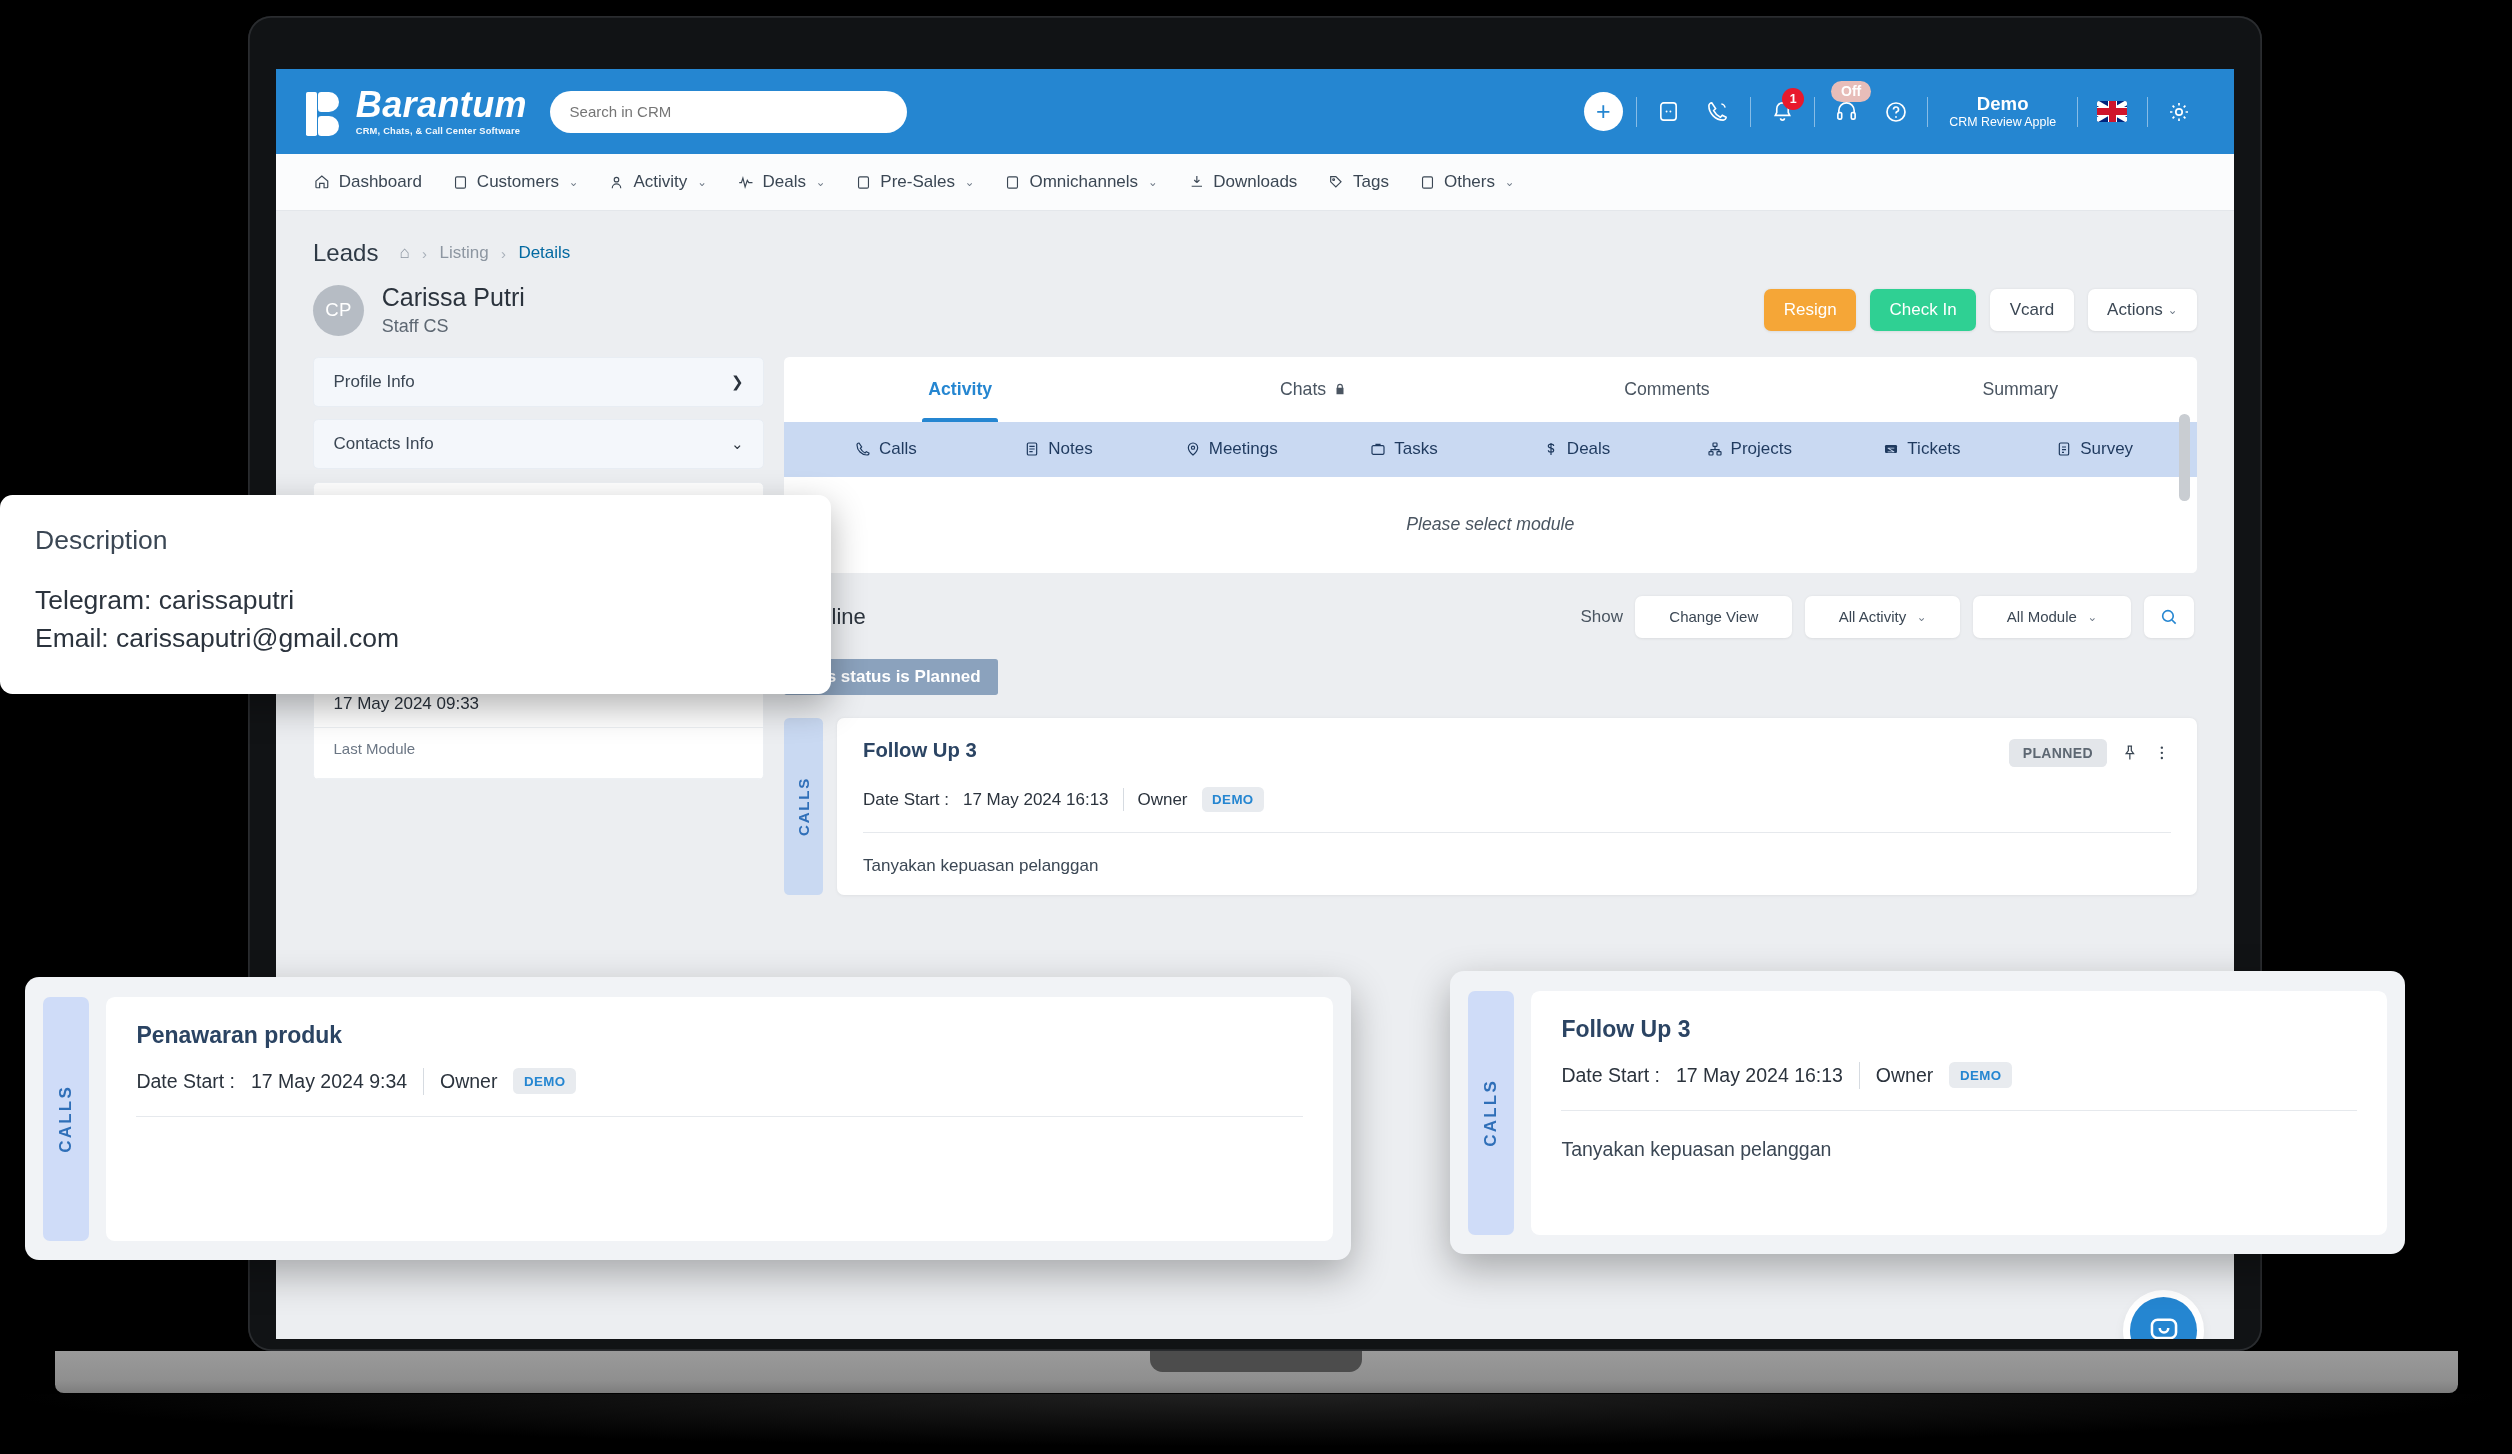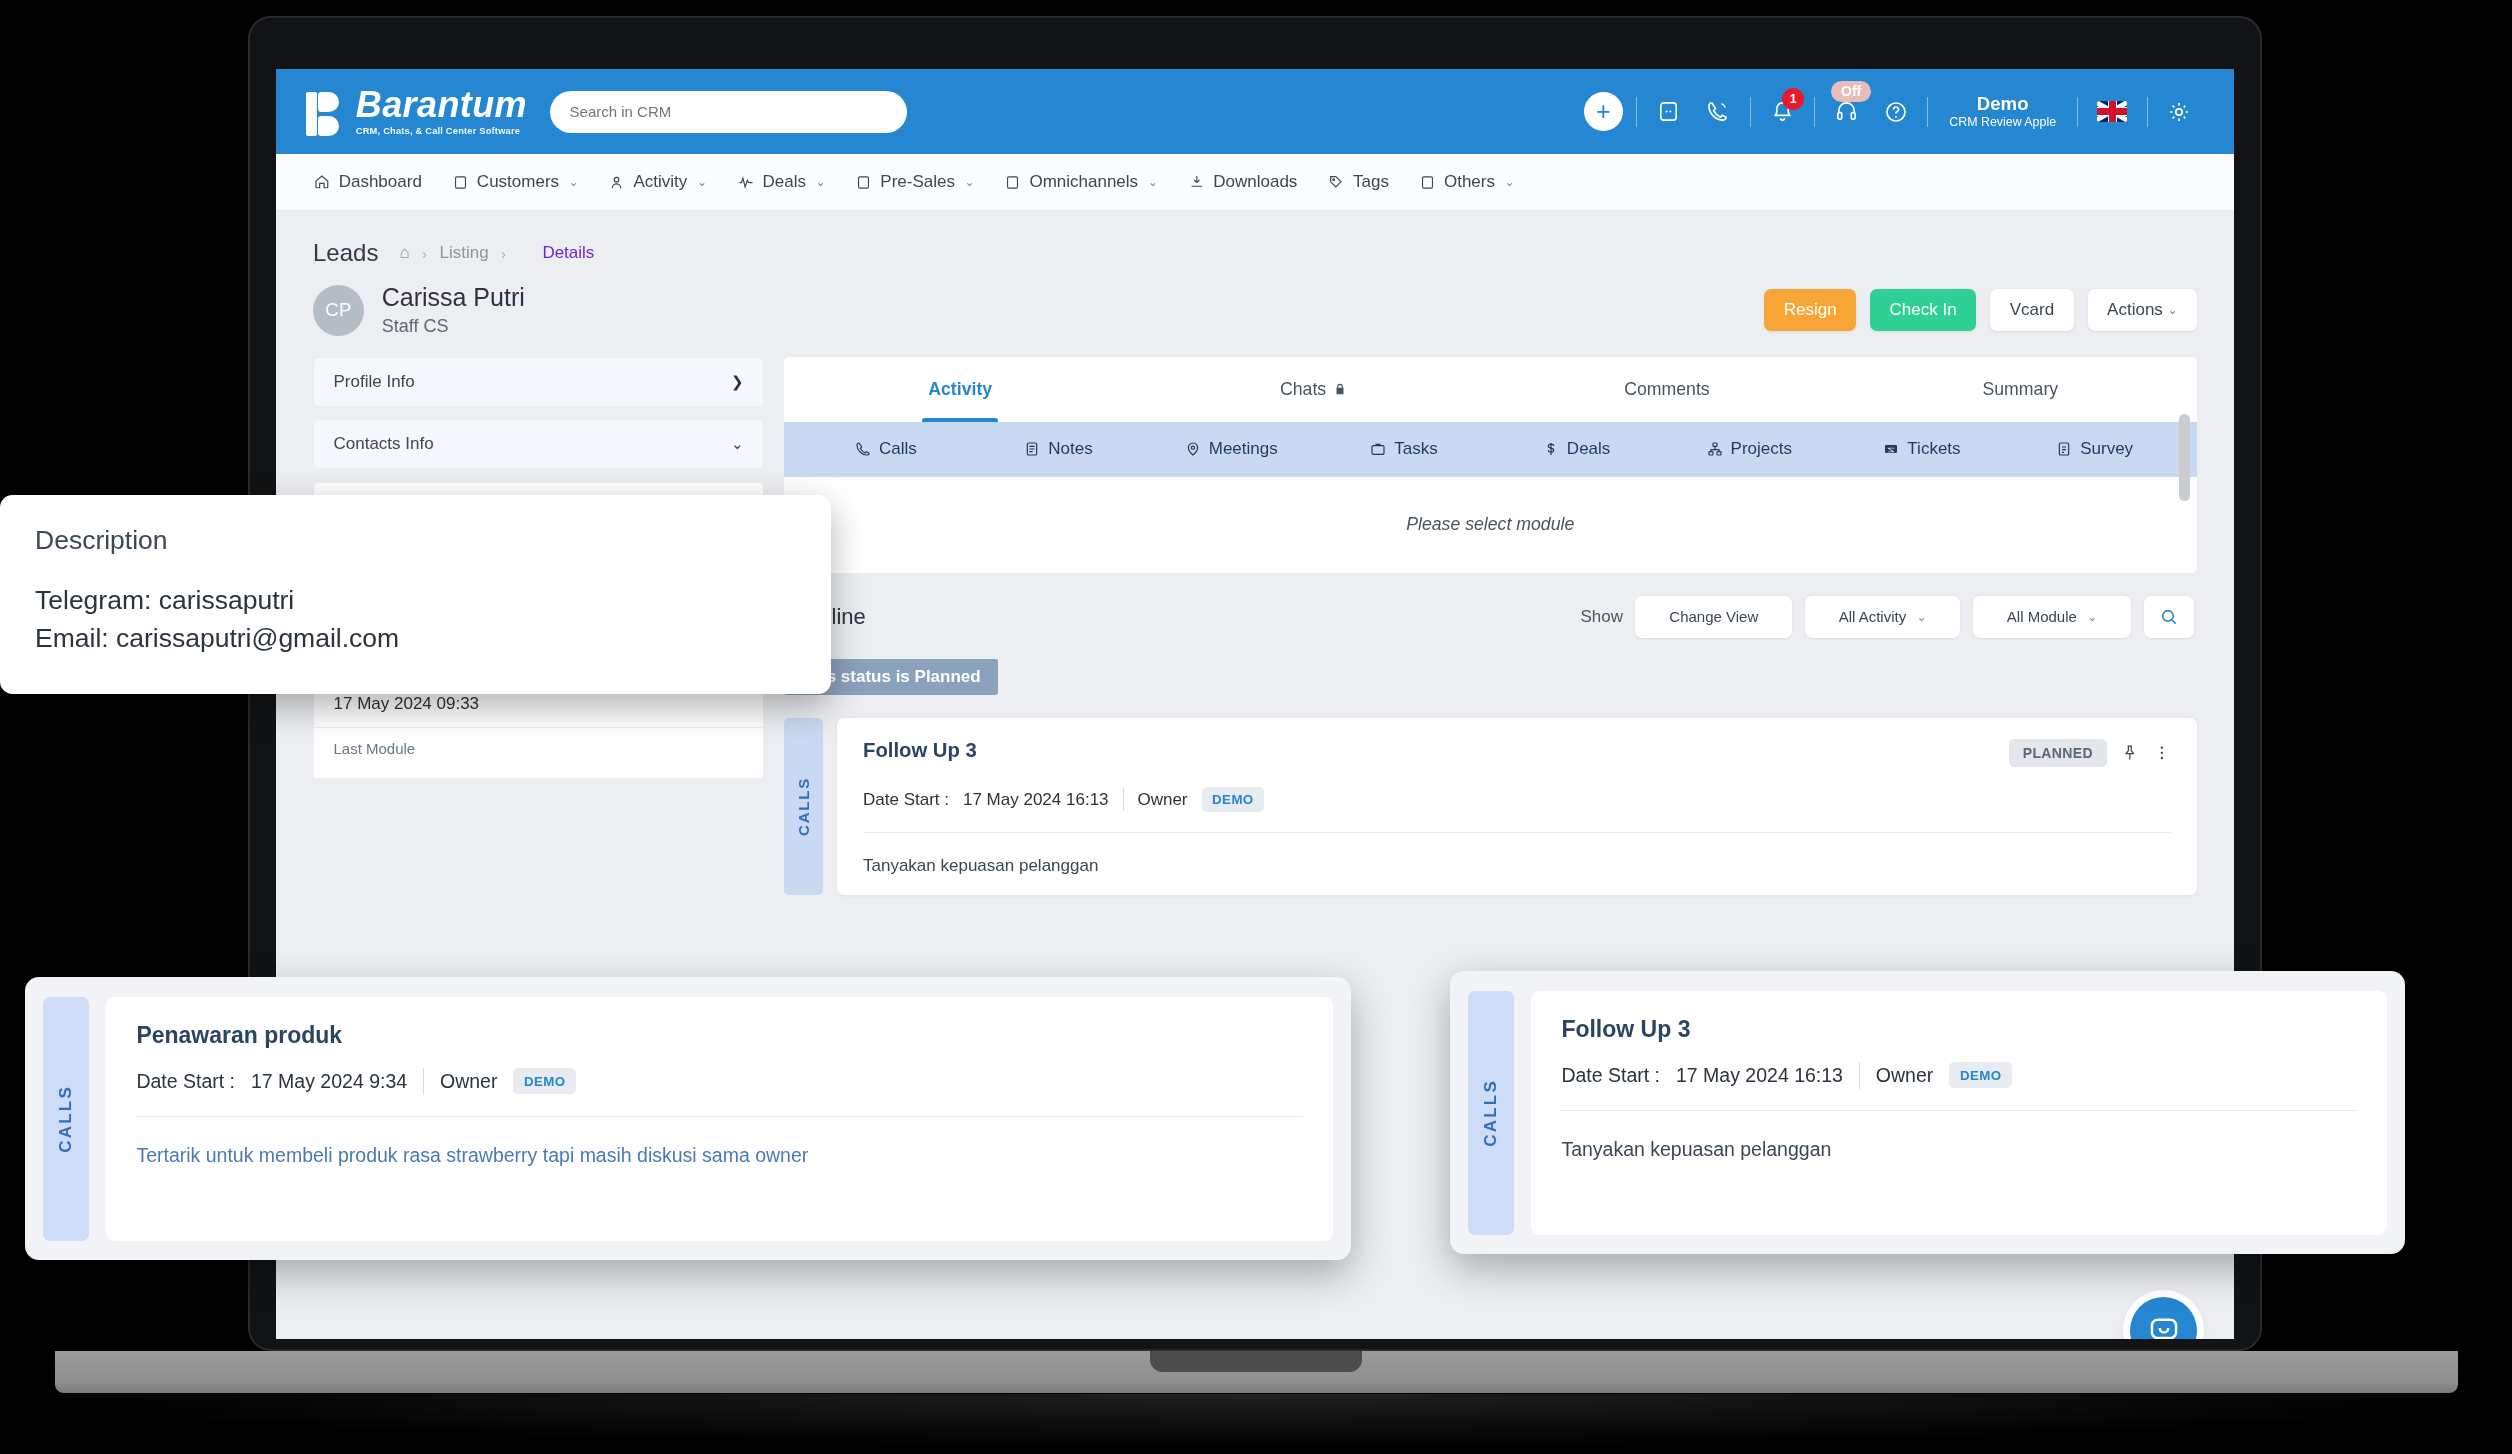--- a/index.html
+++ b/index.html
@@ -148,21 +148,21 @@
   .caret { font-size: 11.5px; color: #6b7684; margin-left: 1.8px; }
 
   
   .page { background: #eceef1; padding: 0 0 0 0; height: calc(1270px - 85px - 57px); position: relative; }
 
   .crumbrow { display: flex; align-items: center; padding: 28px 37px 0 37px; gap: 21px; }
   .crumb-title { font-size: 24px; color: #2f3a46; }
   .crumbs { display:flex; align-items:center; gap: 12.4px; font-size: 17px; }
   .crumbs a { color: #8d96a1; text-decoration: none; cursor: pointer; }
   .crumbs .sep { color: #a8b0ba; font-size: 15px; }
-  .crumbs .cur { color: #6d28d9; margin-left: 24px; }
+  .crumbs .cur { color: #0369a1; }
 
   .profilerow { display: flex; align-items: center; padding: 16px 37px 0 37px; }
   .avatar {
     width: 51px; height: 51px; border-radius: 50%;
     background: #b6bcc4; color: #fff; font-size: 18.6px;
     display:flex; align-items:center; justify-content:center; letter-spacing: 0.4px;
   }
   .profile-meta { margin-left: 17.7px; }
   .profile-name { font-size: 25px; color: #2b333d; }
   .profile-role { font-size: 18px; color: #5d6772; margin-top: 4.4px; }
@@ -728,21 +728,20 @@
     <div class="body">
       <div class="fc-title">Penawaran produk</div>
       <div class="fc-meta">
         <span>Date Start :</span>
         <span>17 May 2024 9:34</span>
         <span class="vline"></span>
         <span>Owner</span>
         <span class="chip-demo">DEMO</span>
       </div>
       <div class="fc-sep"></div>
-      <div class="fc-body">Tertarik untuk membeli produk rasa strawberry tapi masih diskusi sama owner</div>
     </div>
   </div>
 
   <div class="float-card" id="float-right">
     <div class="rail">
       <span>CALLS</span>
     </div>
     <div class="body">
       <div class="fc-title">Follow Up 3</div>
       <div class="fc-meta">

